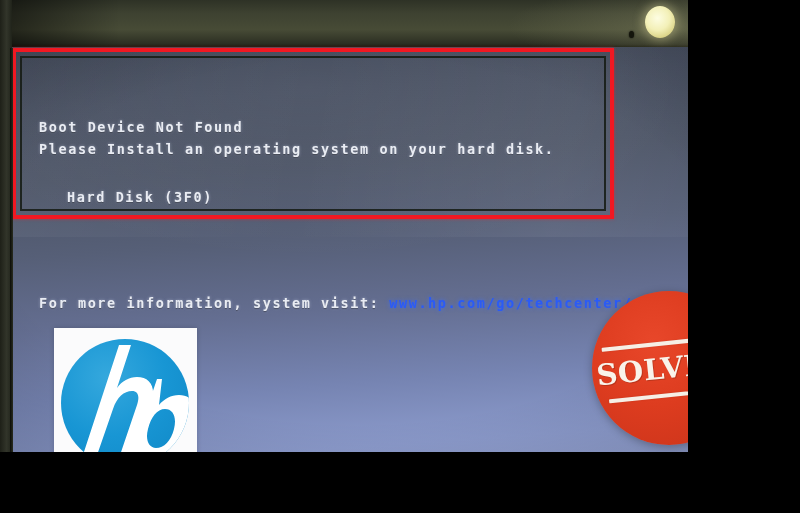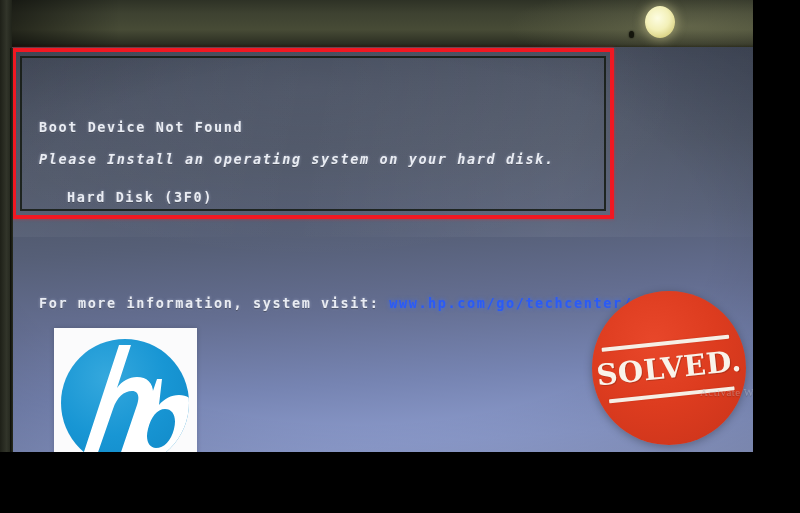--- a/index.html
+++ b/index.html
@@ -4,21 +4,21 @@
 <title>Boot Device Not Found</title>
 <style>
   html,body{margin:0;padding:0;background:#000;}
   body{
     width:800px;height:513px;overflow:hidden;position:relative;
     font-family:"DejaVu Sans Mono","Liberation Mono",monospace;
   }
 
   
   #photo{
-    position:absolute;left:0;top:0;width:753px;height:513px;
+    position:absolute;left:0;top:0;width:688px;height:513px;
     background:#1d4ed8;overflow:hidden;
   }
 
   
   #bezel-top{
     position:absolute;left:0;top:0;width:800px;height:48px;
     background:
       radial-gradient(ellipse 260px 60px at 690px 26px, rgba(150,150,110,.35) 0%, rgba(0,0,0,0) 70%),
       linear-gradient(180deg,#2e3226 0%,#3e4231 28%,#474b36 62%,#2b2e22 92%,#141509 100%);
   }
@@ -86,21 +86,21 @@
 
   
   .bios-line{
     position:absolute;color:#e9ecf3;
     font-family:"DejaVu Sans Mono","Liberation Mono",monospace;
     font-weight:bold;font-size:13.5px;letter-spacing:1.6px;white-space:nowrap;
     text-shadow:0 0 3px rgba(200,210,235,.55),0 1px 1px rgba(0,0,0,.45);
     z-index:4;
   }
   #line-title{left:30px;top:72px;}
-  #line-instruction{left:30px;top:104px;font-style:italic;}
+  #line-instruction{left:30px;top:94px;}
   #line-harddisk{left:30px;top:142px;margin-left:28px;}
   #line-f2key{left:30px;top:178px;}
   #line-info{left:30px;top:248px;}
   #info-url{color:#2b5bf5;text-shadow:0 0 4px rgba(60,110,255,.75);}
 
   
   #red-box{
     position:absolute;left:12px;top:48px;width:602px;height:171px;
     border:4px solid #f11822;box-sizing:border-box;z-index:5;
     box-shadow:0 0 3px rgba(255,30,40,.5);

